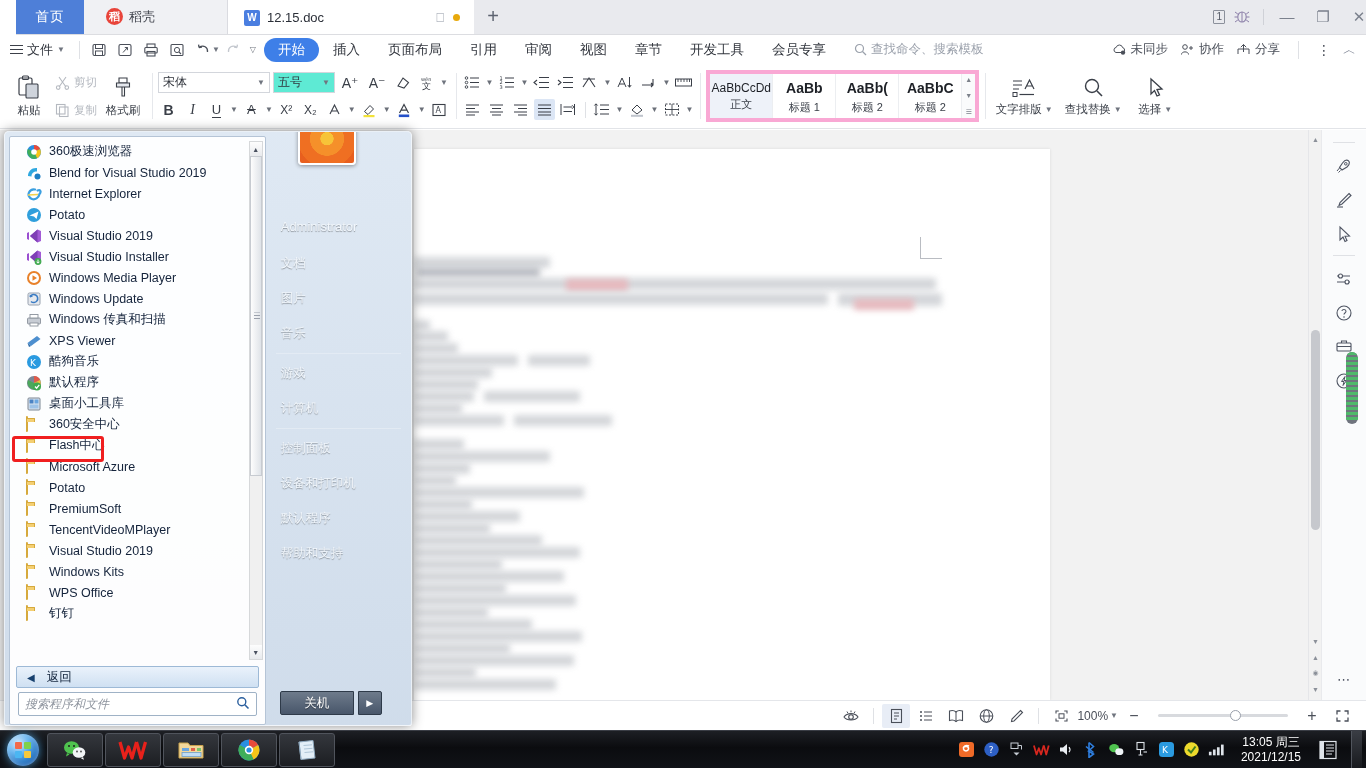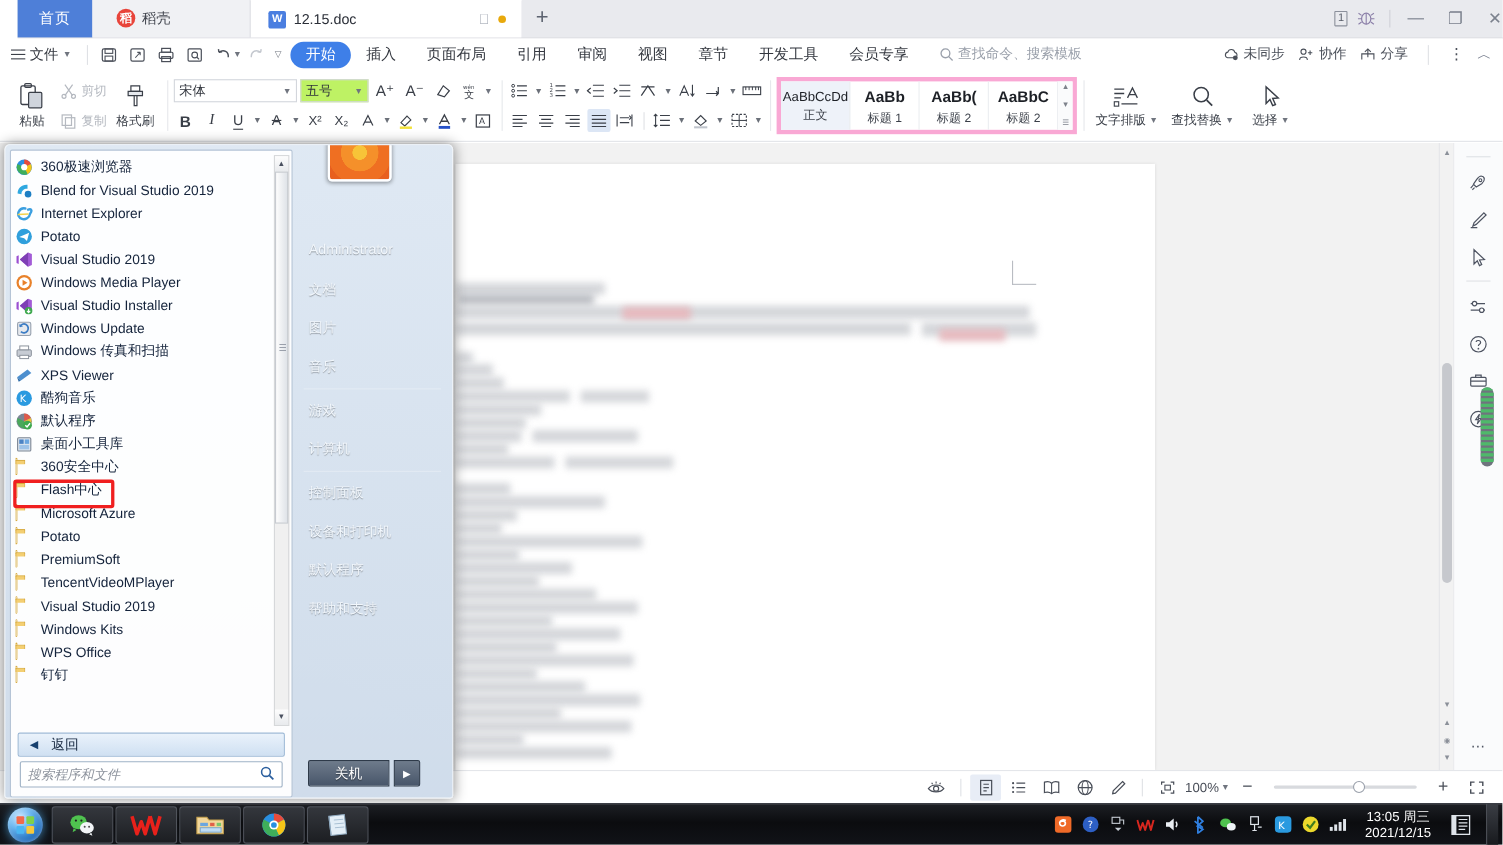--- a/index.html
+++ b/index.html
@@ -126,21 +126,21 @@
     color: #b5b9c0; height: 25px; padding: 0 3px;
   }
   .stack2 { display: flex; flex-direction: column; justify-content: center; gap: 3px; }
   .fontrow { display: flex; align-items: center; gap: 3px; }
   .fontsel {
     width: 112px; height: 21px; border: 1px solid #d3d6dc; background: #fff;
     font-size: 12px; color: #2f333b; display: flex; align-items: center;
     padding: 0 4px; justify-content: space-between;
   }
   .sizesel {
-    width: 62px; height: 21px; border: 1px solid #d3d6dc; background: #bef264;
+    width: 62px; height: 21px; border: 1px solid #d3d6dc; background: #5eead4;
     font-size: 12px; color: #2f333b; display: flex; align-items: center;
     padding: 0 4px; justify-content: space-between;
   }
   .ic {
     width: 21px; height: 21px; display: flex; align-items: center;
     justify-content: center; color: #3a3f48; font-size: 13px;
   }
   .ic.active { background: #dce6f5; border-radius: 2px; }
   .ic-sm { font-size: 8px; color: #6b7079; }
   .styles-gallery {
@@ -257,21 +257,21 @@
   .sm-left {
     width: 258px; background: rgba(255,255,255,.94); margin: 4px 0 0 4px;
     border: 1px solid #b5c4d6; border-radius: 2px;
     display: flex; flex-direction: column; position: relative;
   }
   .proglist {
     flex: 1; overflow: hidden; padding: 4px 0 0 0; position: relative;
   }
   .pitem {
     display: flex; align-items: center; gap: 7px; height: 21px;
-    padding-left: 4px; font-size: 12.5px; color: #14233b;
+    padding-left: 16px; font-size: 12.5px; color: #14233b;
   }
   .pitem .pl { white-space: nowrap; }
   .picon { width: 16px; height: 16px; flex: 0 0 16px; position: relative; }
   .folder {
     width: 16px; height: 13px; background: linear-gradient(180deg,#fbe3a1,#f2c75c);
     border: 1px solid #d6a93c; border-radius: 1px 2px 2px 1px; margin-top: 2px;
   }
   .folder::before {
     content: ""; position: absolute; left: 0; top: 1px; width: 7px; height: 3px;
     background: #f4cf72; border: 1px solid #d6a93c; border-bottom: none;
@@ -1065,38 +1065,38 @@
                 <path d="M1 5 L3 4 L3 12 L1 11 Z" fill="#9b4fd1"></path>
                 <path d="M11.5 1.5 L15 3 L15 13 L11.5 14.5 L4 8 Z" fill="#a25bd6"></path>
                 <path d="M4 8 L11.5 1.5 L11.5 14.5 Z" fill="#7e3fb5"></path>
               </svg>
         </span>
         <span class="pl">Visual Studio 2019</span>
       </div>
       <div class="pitem">
         <span class="picon">
           <svg width="16" height="16" viewBox="0 0 16 16">
-                <circle cx="8" cy="8" r="7" fill="#e8812a"></circle>
-                <circle cx="8" cy="8" r="5" fill="#fff"></circle>
-                <path d="M6.5 5.3 L11 8 L6.5 10.7 Z" fill="#e8812a"></path>
-              </svg>
-        </span>
-        <span class="pl">Windows Media Player</span>
-      </div>
-      <div class="pitem">
-        <span class="picon">
-          <svg width="16" height="16" viewBox="0 0 16 16">
                 <path d="M1 5 L3 4 L3 12 L1 11 Z" fill="#9b4fd1"></path>
                 <path d="M11.5 1.5 L15 3 L15 13 L11.5 14.5 L4 8 Z" fill="#a25bd6"></path>
                 <path d="M4 8 L11.5 1.5 L11.5 14.5 Z" fill="#7e3fb5"></path>
                 <circle cx="12" cy="12.5" r="3.4" fill="#3fa94f"></circle>
                 <path d="M12 10.6 L12 14 M10.5 12.7 L12 14.2 L13.5 12.7" stroke="#fff" stroke-width="1" fill="none"></path>
               </svg>
         </span>
         <span class="pl">Visual Studio Installer</span>
+      </div>
+      <div class="pitem">
+        <span class="picon">
+          <svg width="16" height="16" viewBox="0 0 16 16">
+                <circle cx="8" cy="8" r="7" fill="#e8812a"></circle>
+                <circle cx="8" cy="8" r="5" fill="#fff"></circle>
+                <path d="M6.5 5.3 L11 8 L6.5 10.7 Z" fill="#e8812a"></path>
+              </svg>
+        </span>
+        <span class="pl">Windows Media Player</span>
       </div>
       <div class="pitem">
         <span class="picon">
           <svg width="16" height="16" viewBox="0 0 16 16">
                 <rect x="2" y="2" width="12" height="12" rx="1.5" fill="#e6e9ee" stroke="#96a0ae" stroke-width="1"></rect>
                 <path d="M4 6 A4 4 0 1 1 5 10.5" fill="none" stroke="#3b7cc4" stroke-width="1.6"></path>
                 <path d="M3.5 3.5 L4.3 6.5 L7 5.5 Z" fill="#3b7cc4"></path>
               </svg>
         </span>
         <span class="pl">Windows Update</span>

